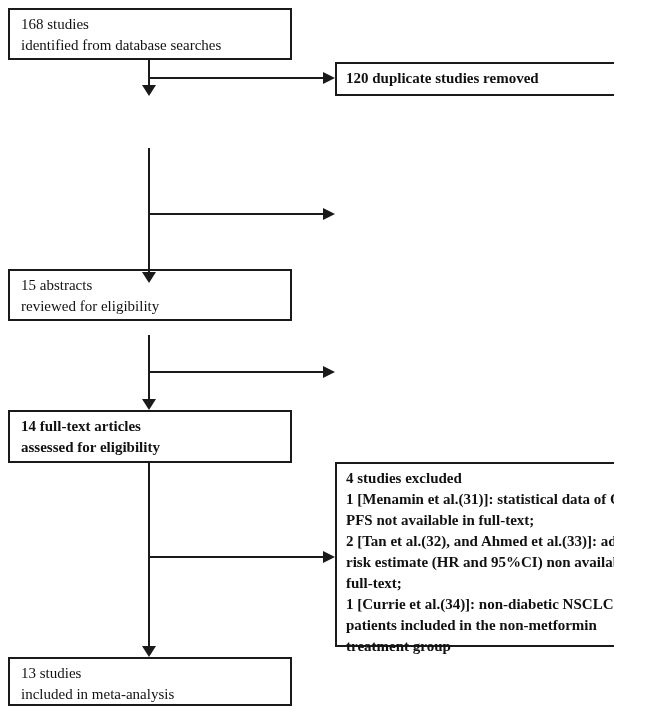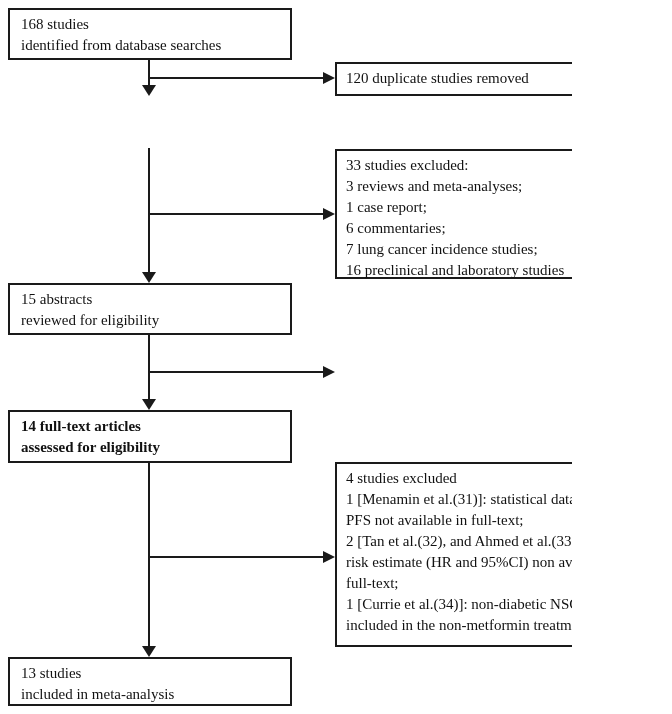--- a/index.html
+++ b/index.html
@@ -8,40 +8,42 @@
     background: #ffffff;
   }
   #canvas {
     position: relative;
     width: 572px;
     height: 714px;
     background: #ffffff;
     font-family: "Liberation Serif", "DejaVu Serif", serif;
     color: #000000;
     overflow: hidden;
+    padding-left: 42px;
   }
   .box {
     position: absolute;
     box-sizing: border-box;
     background: #ffffff;
     border: 2px solid #1a1a1a;
     font-size: 15px;
     line-height: 21px;
     white-space: pre-line;
     color: #111111;
   }
   .lbox {
     left: 8px;
     width: 284px;
     padding: 4px 8px 0 11px;
   }
   .rbox {
     left: 335px;
     width: 332px;
     padding: 4px 8px 0 9px;
+    font-weight: bold;
   }
   .vline {
     position: absolute;
     left: 148px;
     width: 2px;
     background: #1a1a1a;
   }
   .hline {
     position: absolute;
     left: 148px;
@@ -69,37 +71,31 @@
 </style>
 </head>
 <body>
 
 <div id="canvas">
 
   <div class="box lbox" style="top:8px; height:52px;">168 studies
 identified from database searches</div>
 
 
-  <div class="box lbox" style="top:283px; height:52px;">15 abstracts
+  <div class="box lbox" style="top:269px; height:52px;">15 abstracts
 reviewed for eligibility</div>
 
   <div class="box lbox" style="top:410px; height:53px;font-weight:bold;">14 full-text articles
 assessed for eligibility</div>
 
   <div class="box lbox" style="top:657px; height:49px;">13 studies
 included in meta-analysis</div>
 
   <div class="box rbox" style="top:62px; height:34px;">120 duplicate studies removed</div>
 
-  <div class="box rbox" style="top:149px; height:130px;">33 studies excluded:
-3 reviews and meta-analyses;
-1 case report;
-6 commentaries;
-7 lung cancer incidence studies;
-16 preclinical and laboratory studies</div>
 
 
   <div class="box rbox" style="top:462px; height:185px;">4 studies excluded
 1 [Menamin et al.(31)]: statistical data of OS or PFS not available in full-text;
 2 [Tan et al.(32), and Ahmed et al.(33)]: adjusted risk estimate (HR and 95%CI) non available in full-text;
 1 [Currie et al.(34)]: non-diabetic NSCLC patients included in the non-metformin treatment group</div>
 
   <div class="vline" style="top:60px; height:26px;"></div>
   <div class="arrow-down" style="top:85px;"></div>
   <div class="hline" style="top:77px; width:176px;"></div>

